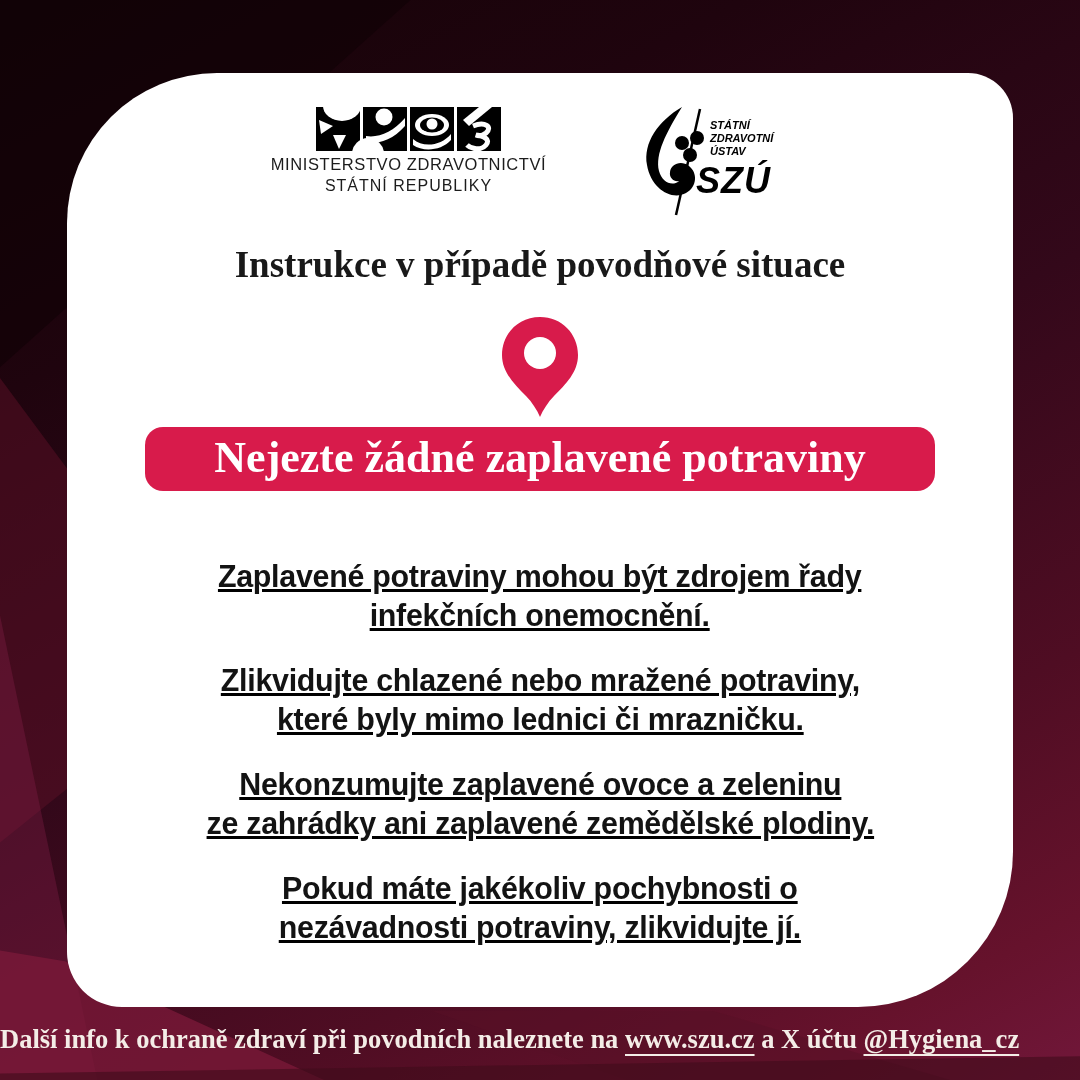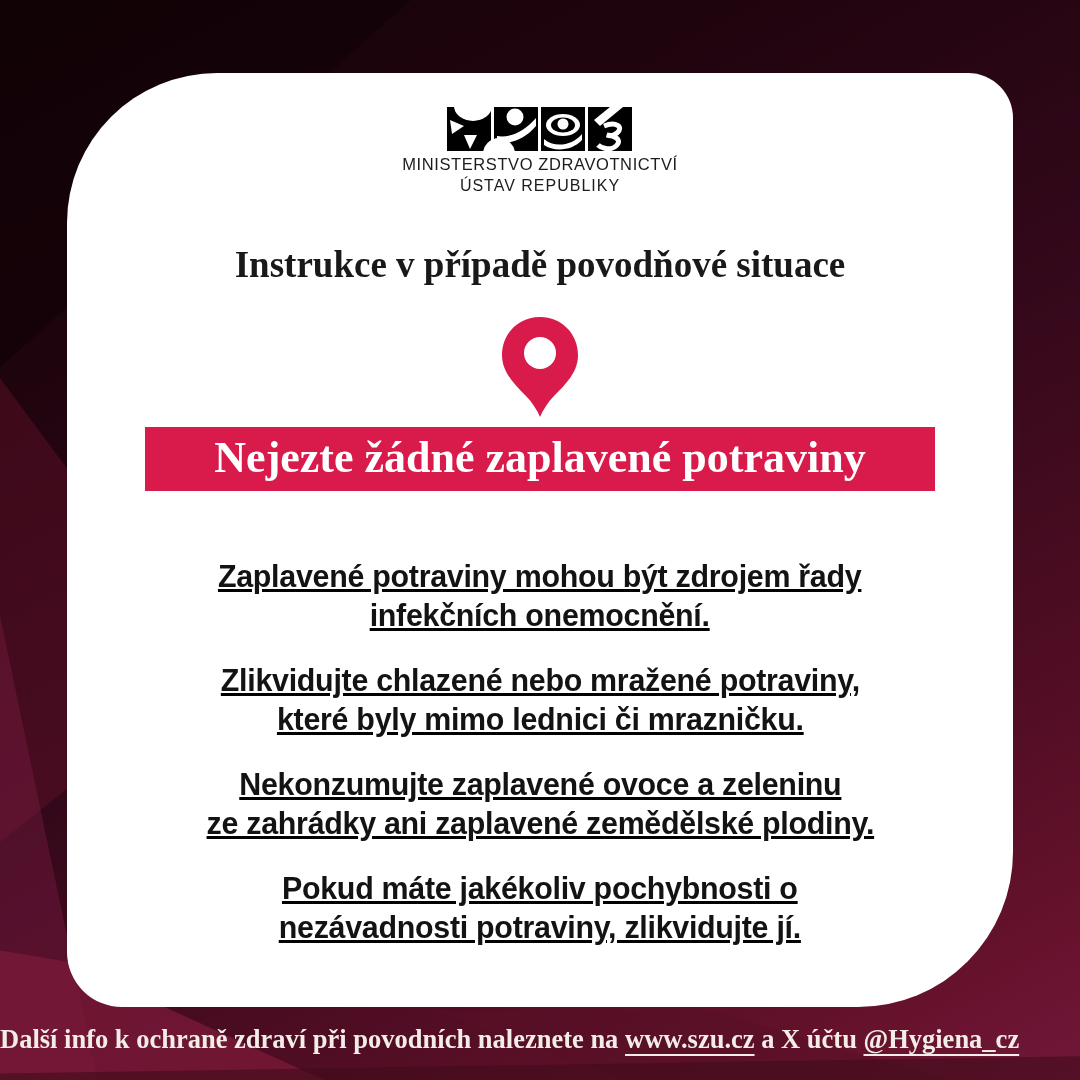--- a/index.html
+++ b/index.html
@@ -36,21 +36,21 @@
     font-family:"Liberation Serif", serif;
     font-weight:bold; font-size:37px; color:#191919;
     text-align:center; line-height:44px;
   }
 
   .pin-wrap { margin-top:28px; height:104px; }
 
   .banner {
     margin-top:8px; width:790px; height:64px;
     background:#d81b4b;
-    display:flex; align-items:center; justify-content:center;
+    display:flex; align-items:center; justify-content:center;border-radius:18px;
   }
   .banner-text {
     font-family:"Liberation Serif", serif;
     font-weight:bold; font-size:44px; color:#ffffff;
     padding-bottom:4px; white-space:nowrap;
   }
 
   .paragraphs { margin-top:66px; display:flex; flex-direction:column; align-items:center;text-decoration:underline; }
   .para {
     text-align:center;
@@ -112,24 +112,37 @@
           </g>
           <g transform="translate(141,0)">
             <rect x="0" y="0" width="44" height="44" fill="#000"></rect>
             <path d="M22,0 L35,0 L12,19 L6,13 Z" fill="#fff"></path>
             <path d="M16,19 C28,14 36,20 29,26 C25,29 21,29 19,28 C26,29 34,32 29,38 C24,44 14,42 10,38" fill="none" stroke="#fff" stroke-width="5"></path>
           </g>
         </svg>
       </span>
       <div class="moh-text">
         <div class="l1">MINISTERSTVO ZDRAVOTNICTVÍ</div>
-        <div class="l2">ÚSTAV REPUBLIKY</div>
+        <div class="l2">STÁTNÍ REPUBLIKY</div>
       </div>
     </div>
 
+    <div>
+      <svg width="175" height="112" viewBox="0 0 175 112">
+        <path d="M48,2 C24,16 9,38 13,60 C17,84 38,96 52,88 C63,82 64,68 55,61 C47,55 37,59 36,67 C35,73 40,77 45,76 C38,82 28,77 25,66 C21,49 32,28 48,2 Z" fill="#000"></path>
+        <circle cx="48" cy="38" r="7" fill="#000"></circle>
+        <circle cx="63" cy="33" r="7" fill="#000"></circle>
+        <circle cx="56" cy="50" r="7" fill="#000"></circle>
+        <line x1="66" y1="4" x2="42" y2="110" stroke="#000" stroke-width="2.5"></line>
+        <text x="76" y="24" font-family="Liberation Sans, sans-serif" font-size="11" font-weight="bold" font-style="italic" fill="#000">STÁTNÍ</text>
+        <text x="76" y="37" font-family="Liberation Sans, sans-serif" font-size="11" font-weight="bold" font-style="italic" fill="#000">ZDRAVOTNÍ</text>
+        <text x="76" y="50" font-family="Liberation Sans, sans-serif" font-size="11" font-weight="bold" font-style="italic" fill="#000">ÚSTAV</text>
+        <text x="62" y="88" font-family="Liberation Sans, sans-serif" font-size="36" font-weight="bold" font-style="italic" letter-spacing="1" fill="#000">SZÚ</text>
+      </svg>
+    </div>
 
   </div>
 
   <div class="page-title">Instrukce v případě povodňové situace</div>
 
   <div class="pin-wrap">
     <svg width="82" height="104" viewBox="0 0 80 104">
       <path d="M40,2 C18,2 2,19 2,40 C2,57 14,69 26,81 C32,87 37,95 40,102 C43,95 48,87 54,81 C66,69 78,57 78,40 C78,19 62,2 40,2 Z" fill="#d81b4b"></path>
       <circle cx="40" cy="38" r="16" fill="#ffffff"></circle>
     </svg>

